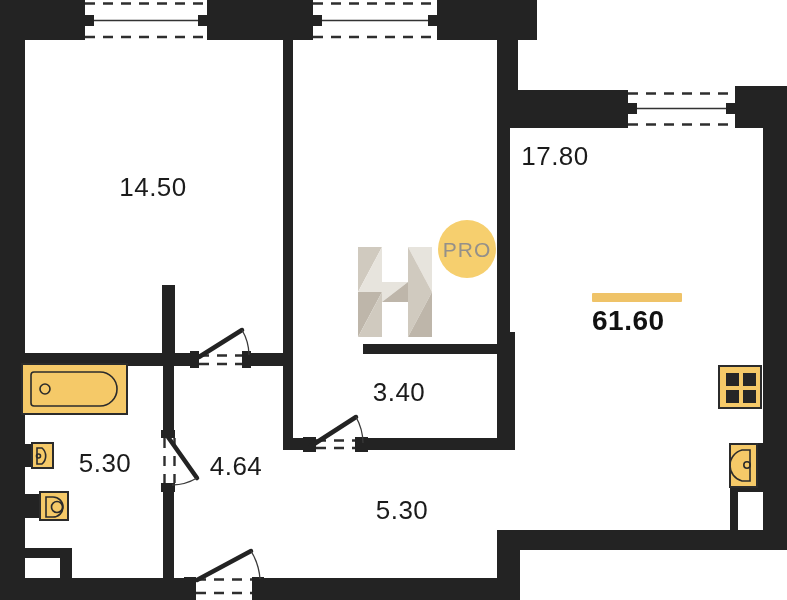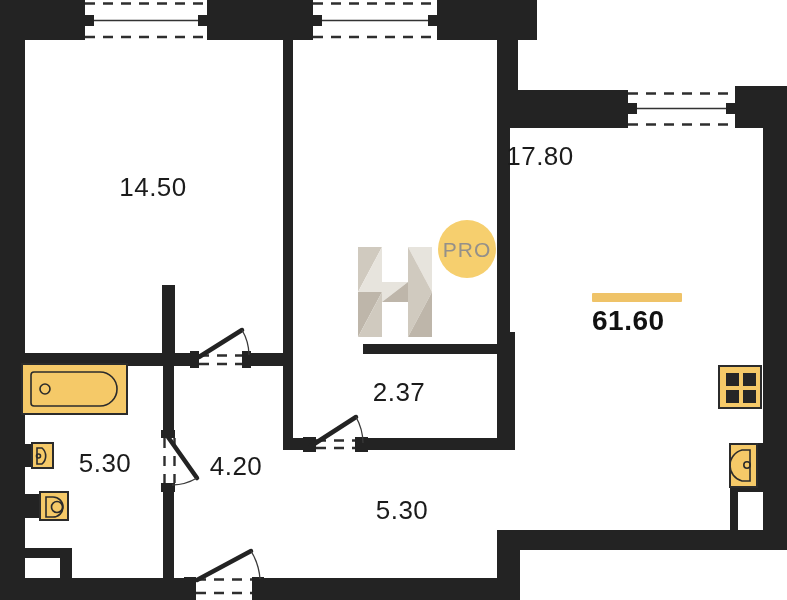--- a/index.html
+++ b/index.html
@@ -162,24 +162,24 @@
       <polygon points="382,282 408,282 382,302" fill="var(--watermark-light,#E7E3DC)"></polygon>
       <polygon points="408,282 408,302 382,302" fill="var(--watermark-dark,#BCB4A7)"></polygon>
     </g>
     <g>
       <circle cx="467" cy="249" r="29" fill="var(--badge-fill,#F6CF6E)"></circle>
       <text class="badge-text" x="467" y="257" text-anchor="middle" font-size="21" letter-spacing="1" fill="var(--badge-text,#94908a)">PRO</text>
     </g>
   </svg>
 
   <div class="room-label" style="left:153px;top:187px">14.50</div>
-  <div class="room-label" style="left:540px;top:156px">17.80</div>
-  <div class="room-label" style="left:399px;top:392px">2.37</div>
+  <div class="room-label" style="left:555px;top:156px">17.80</div>
+  <div class="room-label" style="left:399px;top:392px">3.40</div>
   <div class="room-label" style="left:105px;top:463px">5.30</div>
-  <div class="room-label" style="left:236px;top:466px">4.20</div>
+  <div class="room-label" style="left:236px;top:466px">4.64</div>
   <div class="room-label" style="left:402px;top:510px">5.30</div>
 
   <div class="total-wrap">
     <div class="total-bar"></div>
     <div class="total-value">61.60</div>
   </div>
 
 </div>
 
 </body></html>

